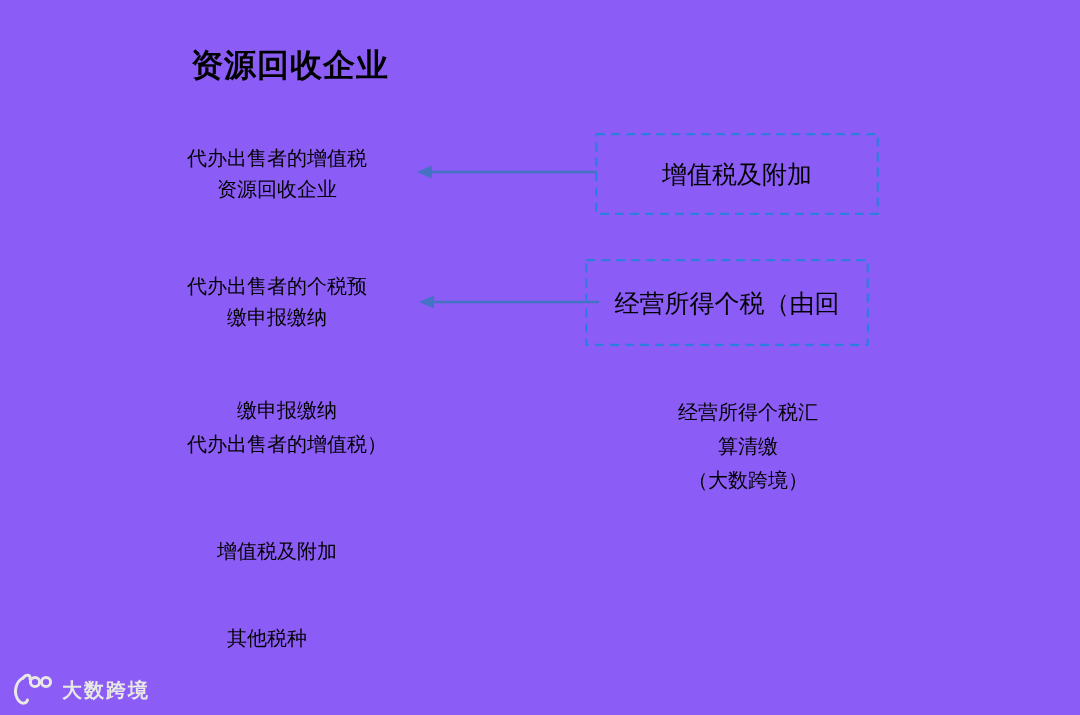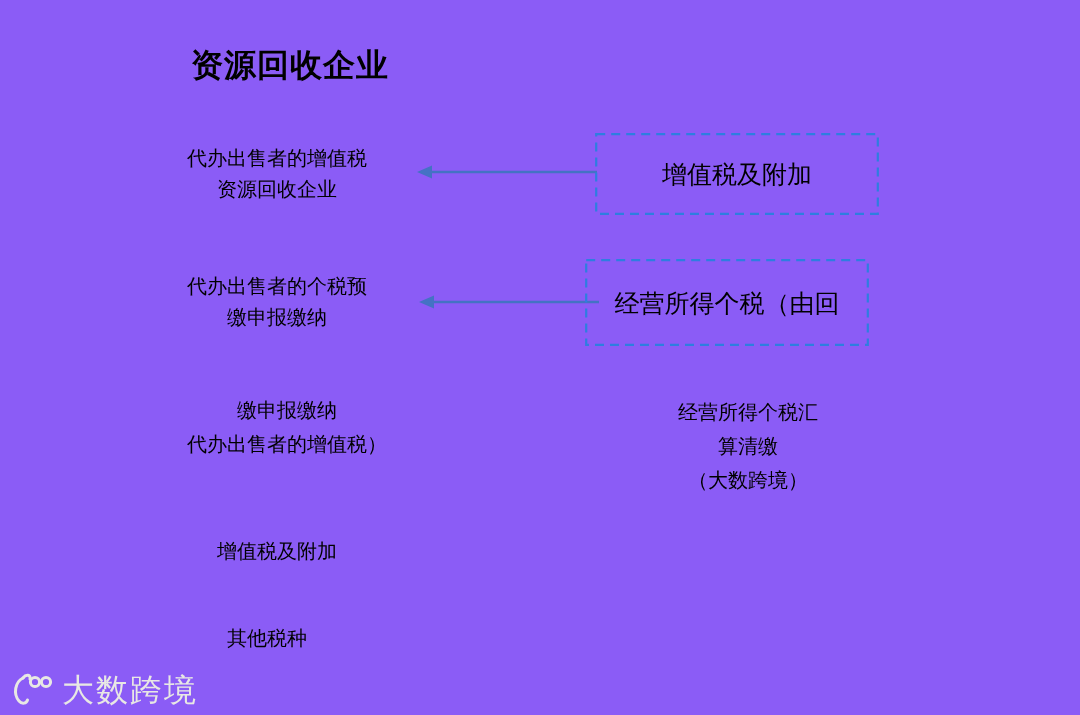--- a/index.html
+++ b/index.html
@@ -82,22 +82,22 @@
   .watermark{
     position:absolute;
     left:10px;top:671px;
     display:flex;
     align-items:center;
     gap:6px;
     color:var(--watermark);
     user-select:none;
   }
   .watermark .brand{
-    font-size:32px;
-    font-weight:400;
+    font-size:20px;
+    font-weight:700;
     letter-spacing:2px;
     line-height:36px;
   }
   .wm-logo{display:block;}
   .wm-logo path,.wm-logo circle{
     fill:none;
     stroke:var(--watermark);
     stroke-width:3;
     stroke-linecap:round;
   }

